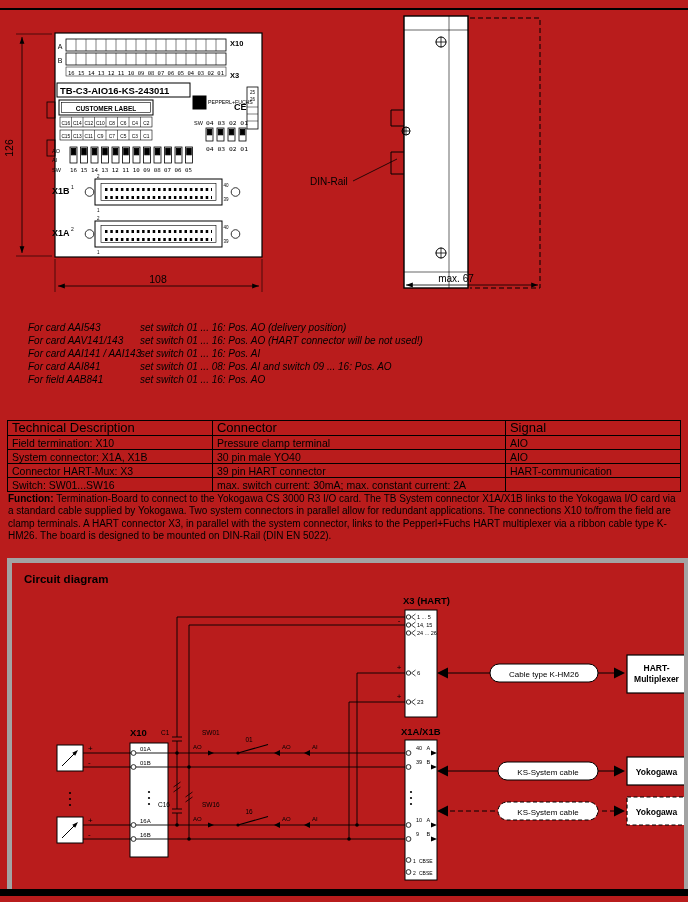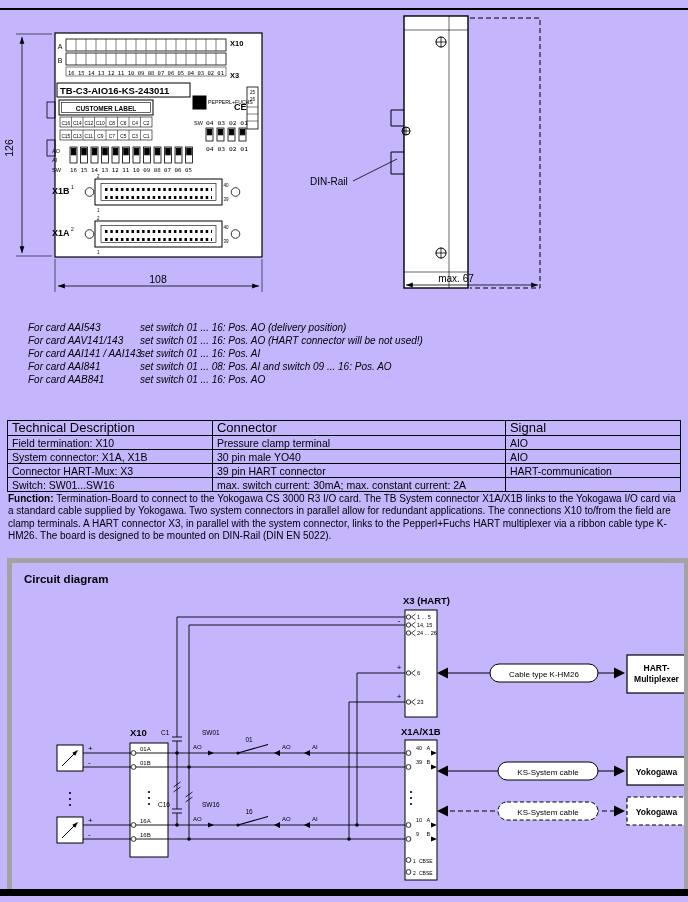--- a/index.html
+++ b/index.html
@@ -1,16 +1,16 @@
 <!DOCTYPE html>
 <html><head>
 <meta charset="utf-8">
 <style>
   html,body{margin:0;padding:0;background:#fff;}
-  .page{position:relative;width:688px;height:902px;background:#c4b5fd;color:#000;
+  .page{position:relative;width:688px;height:902px;background:#b91c1c;color:#000;
         font-family:"Liberation Sans",sans-serif;overflow:hidden;}
   .abs{position:absolute;}
   svg{display:block;}
   svg text{fill:#000;font-family:"Liberation Sans",sans-serif;}
   .b{font-weight:700;}
   .it{font-style:italic;}
   .m{font-family:"DejaVu Sans Mono",monospace;}
   .frame-top{position:absolute;left:0;top:8px;width:688px;height:2px;background:#000;}
   .frame-bottom{position:absolute;left:0;top:889px;width:688px;height:7px;background:#000;}
   .settings{position:absolute;left:0;top:321px;width:688px;font-size:10px;line-height:13px;}
@@ -227,21 +227,21 @@
       </div>
     <div class="set-row">
         <span class="set-card">For card AAI141 / AAI143</span>
         <span class="set-val">set switch 01 ... 16: Pos. AI</span>
       </div>
     <div class="set-row">
         <span class="set-card">For card AAI841</span>
         <span class="set-val">set switch 01 ... 08: Pos. AI and switch 09 ... 16: Pos. AO</span>
       </div>
     <div class="set-row">
-        <span class="set-card">For card AAB841</span>
+        <span class="set-card">For field AAB841</span>
         <span class="set-val">set switch 01 ... 16: Pos. AO</span>
       </div>
   </div>
 
   <table class="spec">
     <tbody>
         <tr>
       <th class="c1">Technical Description</th>
       <th class="c2">Connector</th>
       <th class="c3">Signal</th>

